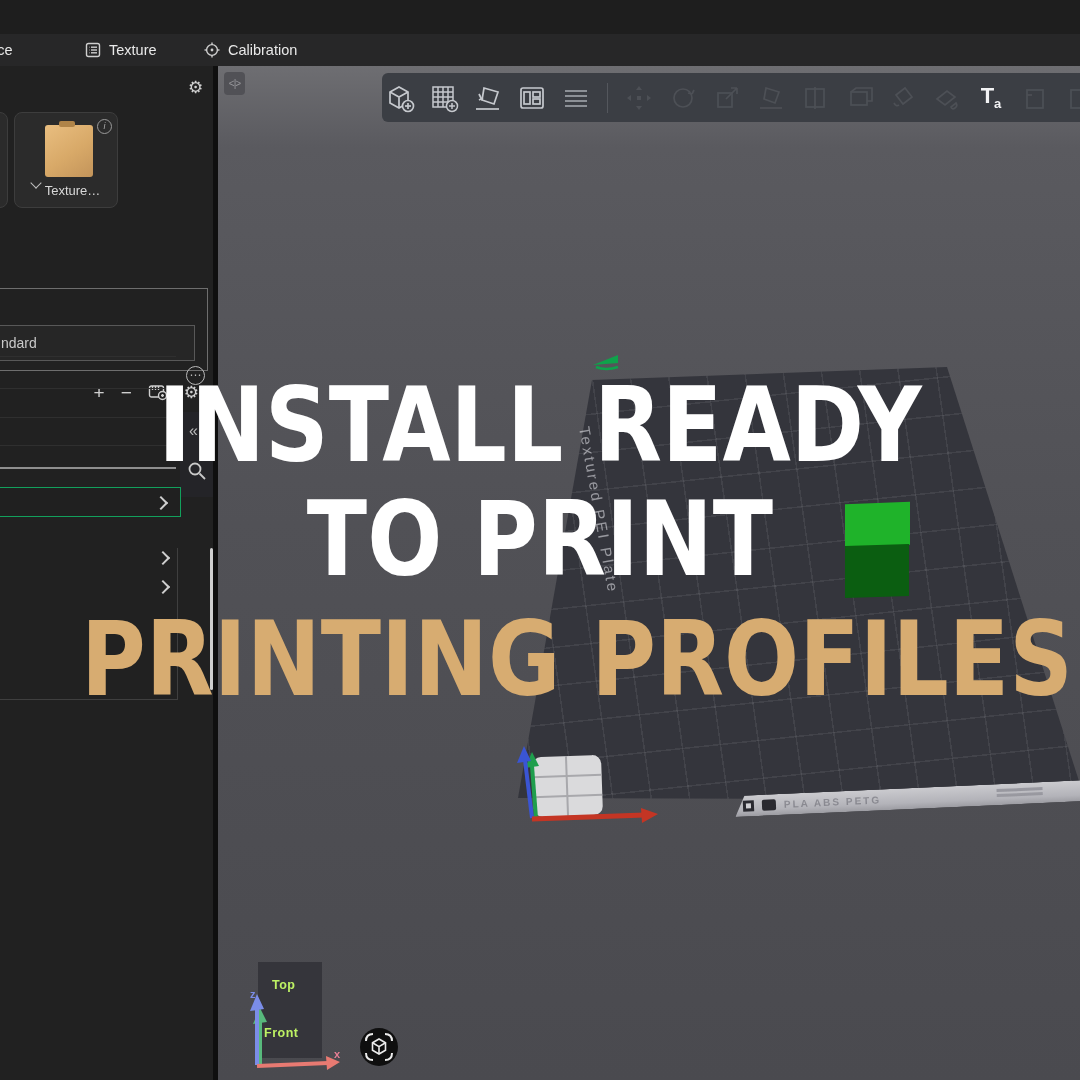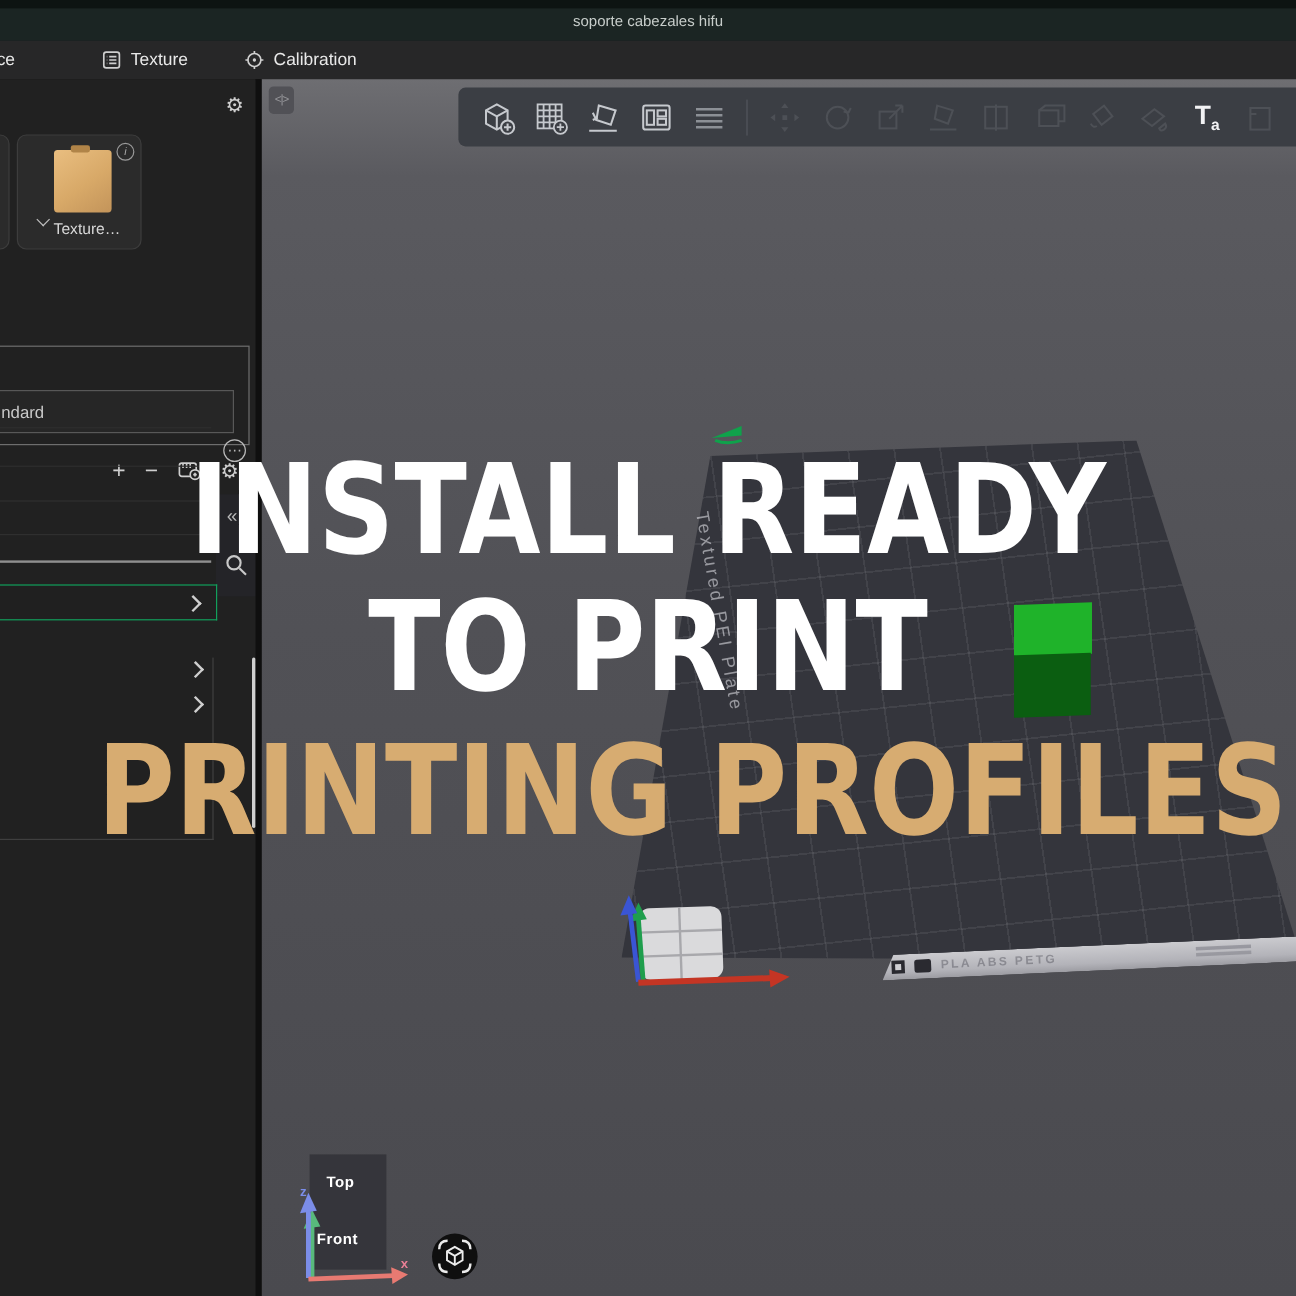--- a/index.html
+++ b/index.html
@@ -49,21 +49,21 @@
         transform:rotate(45deg);display:inline-block;}
   .sectionbox{left:-14px;top:548px;width:192px;height:152px;border-right:1px solid #3f3f3f;border-bottom:1px solid #3f3f3f;box-sizing:border-box;}
   .scrollthumb{left:210px;top:548px;width:3px;height:142px;background:#cfcfcf;border-radius:2px;}
 
   
   .viewport{left:218px;top:66px;width:862px;height:1014px;
             background:linear-gradient(180deg,#6e6e72 0%,#5a5a5f 8%,#515156 45%,#4a4a4f 100%);}
   .collapse{left:224px;top:72px;width:21px;height:23px;background:#515156;border-radius:4px;
             color:#97979b;font-size:10px;text-align:center;line-height:23px;letter-spacing:-1px;}
   .vtoolbar{left:382px;top:73px;width:698px;height:49px;background:#3b3e44;border-radius:6px 0 0 6px;
-            display:flex;align-items:center;gap:10px;padding-left:16px;box-sizing:border-box;}
+            display:flex;align-items:center;gap:10px;padding-left:1px;box-sizing:border-box;}
   .vtoolbar .ticon{width:34px;height:34px;flex:0 0 auto;display:flex;align-items:center;justify-content:center;}
   .tsep{width:1px;height:30px;background:#54575d;flex:0 0 auto;margin:0 4px;}
   .ta{color:#f2f2f4;font-weight:bold;font-size:22px;line-height:1;}
   .ta sub{font-size:13px;font-weight:bold;}
 
   .plate{left:500px;top:360px;width:600px;height:460px;background:#34353c;
          clip-path:polygon(92px 20px,447px 7px,585px 440px,18px 438px);}
   .plate .grid{position:absolute;inset:0;
      background-image:
        repeating-linear-gradient(82deg,rgba(255,255,255,0.07) 0 1.5px,transparent 1.5px 38px),
@@ -80,21 +80,21 @@
   .qr::after{content:"";position:absolute;left:3px;top:3px;width:5px;height:5px;background:#cfcfd3;}
   .lgo{width:14px;height:11px;background:#2a2a30;border-radius:2px;flex:0 0 auto;}
   .edgetext{color:rgba(60,60,72,0.38);font-size:10px;letter-spacing:2px;font-weight:bold;}
   .edgetext2{position:absolute;right:42px;top:5px;width:46px;height:3px;background:rgba(60,60,72,0.3);}
   .edgetext2::after{content:"";position:absolute;left:0;top:5px;width:46px;height:3px;background:rgba(60,60,72,0.25);}
   .wipepad{left:533px;top:756px;width:69px;height:60px;background:#dadadc;border-radius:9px;
            transform:rotate(-2deg);overflow:hidden;}
   .wipepad i{position:absolute;background:#a8a8ac;}
 
   .gizmocube{left:258px;top:962px;width:64px;height:96px;background:#35353b;}
-  .gizlabel{color:#ffffff;font-size:12.5px;font-weight:bold;letter-spacing:0.5px;}
+  .gizlabel{color:#bef264;font-size:12.5px;font-weight:bold;letter-spacing:0.5px;}
   .axlabel{font-size:11px;font-weight:bold;}
   .homebtn{left:360px;top:1028px;width:38px;height:38px;border-radius:50%;background:rgba(10,10,10,0.92);
            display:flex;align-items:center;justify-content:center;}
 
   .tooltip{left:181px;top:487px;width:186px;height:31px;background:#242428;display:flex;align-items:center;
            gap:8px;padding-left:22px;box-sizing:border-box;}
   .swatch{width:15px;height:15px;background:#1fae4e;flex:0 0 auto;}
   .tooltip .tl{color:#d8d8d8;font-size:13px;white-space:nowrap;}
 
   
@@ -102,23 +102,20 @@
           font-size:104px;line-height:1;transform:scaleX(0.85);transform-origin:center;
           white-space:nowrap;color:#ffffff;z-index:50;}
   .ovline.gold{color:#d7ac71;}
   svg{display:block;}
 </style>
 </head>
 <body>
 
 <div class="stage">
 
-  <div class="abs titlebar">
-    <div class="t">soporte cabezales hifu</div>
-  </div>
 
   <div class="abs menubar">
     <div class="menutab" style="left:-6px;">
       <span>ice</span>
     </div>
     <div class="menutab" style="left:84px;">
       <span class="abs" style="position:static">
         <svg width="18" height="18" viewBox="0 0 18 18" fill="none" stroke="#cfcfcf" stroke-width="1.4">
           <rect x="2.5" y="2.5" width="13" height="13" rx="2"></rect>
           <line x1="7" y1="6.2" x2="13" y2="6.2"></line>

